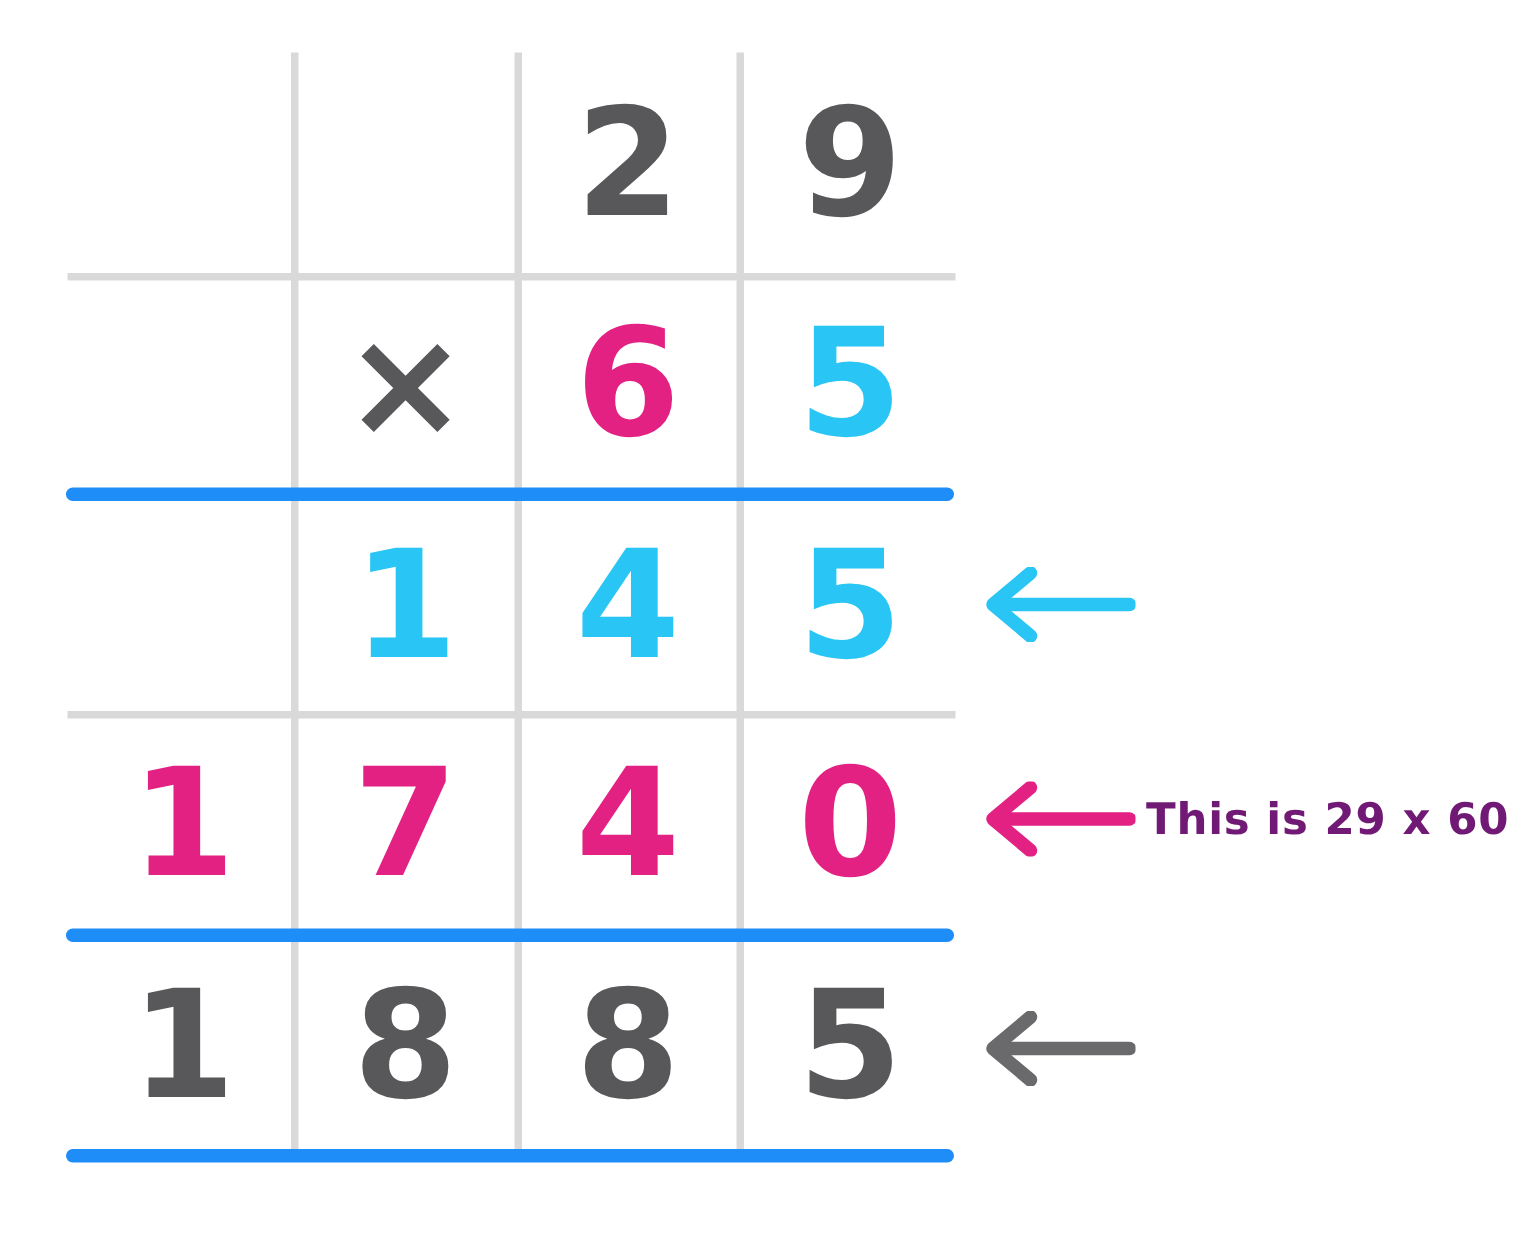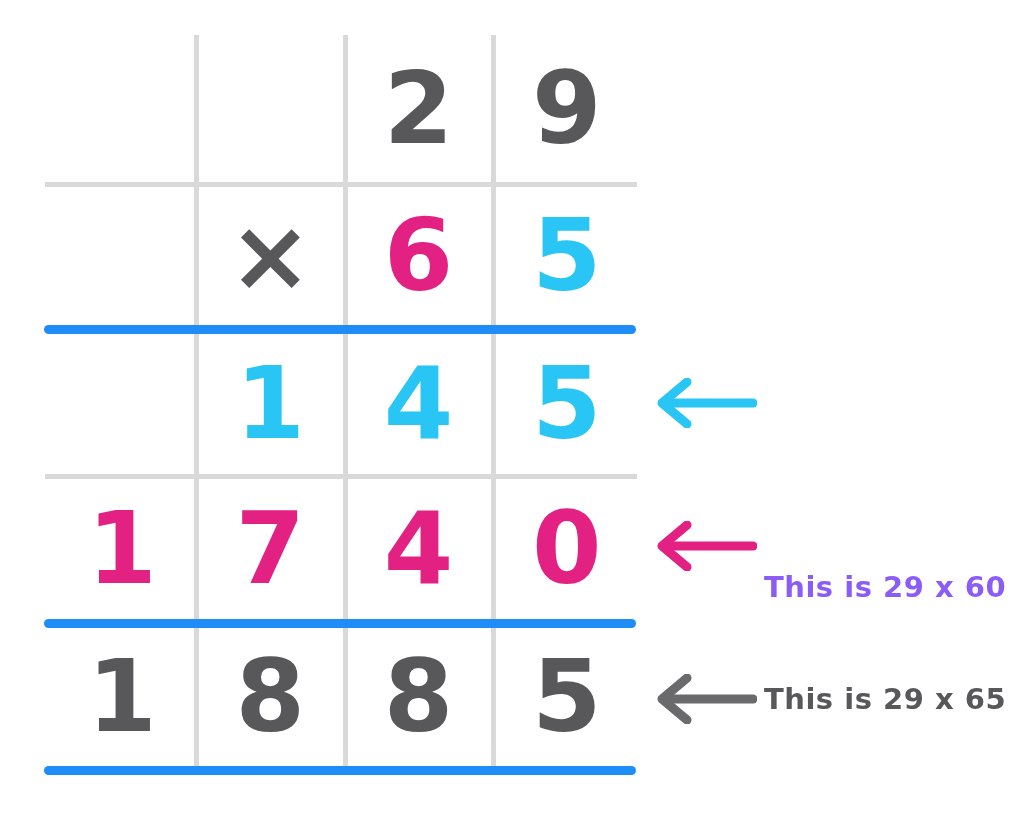--- a/index.html
+++ b/index.html
@@ -66,21 +66,21 @@
   .arrow.a1{top:378px;}
   .arrow.a2{top:521px;}
   .arrow.a3{top:674px;}
 
   .note{
     position:absolute;left:764px;height:42px;line-height:42px;
     font-size:29px;font-weight:700;letter-spacing:.5px;
     white-space:nowrap;
   }
   .note.n1{top:382px;color:#1580a8;}
-  .note.n2{top:525px;color:#8b5cf6;margin-top:41px;}
+  .note.n2{top:525px;color:#701a75;}
   .note.n3{top:678px;color:#58585a;}
 </style>
 </head>
 <body>
 
 <div class="canvas">
 
   <div class="vline v1"></div>
   <div class="vline v2"></div>
   <div class="vline v3"></div>
@@ -141,15 +141,14 @@
     </svg>
   </div>
   <div class="note n2">This is 29 x 60</div>
 
   <div class="arrow a3">
     <svg viewBox="0 0 105 50" fill="none" stroke="#6a6a6c" stroke-width="9" stroke-linecap="round" stroke-linejoin="round">
       <path d="M101 25 L13 25"></path>
       <path d="M35 4 L10 25 L35 46"></path>
     </svg>
   </div>
-  <div class="note n3">This is 29 x 65</div>
 
 </div>
 
 </body></html>

